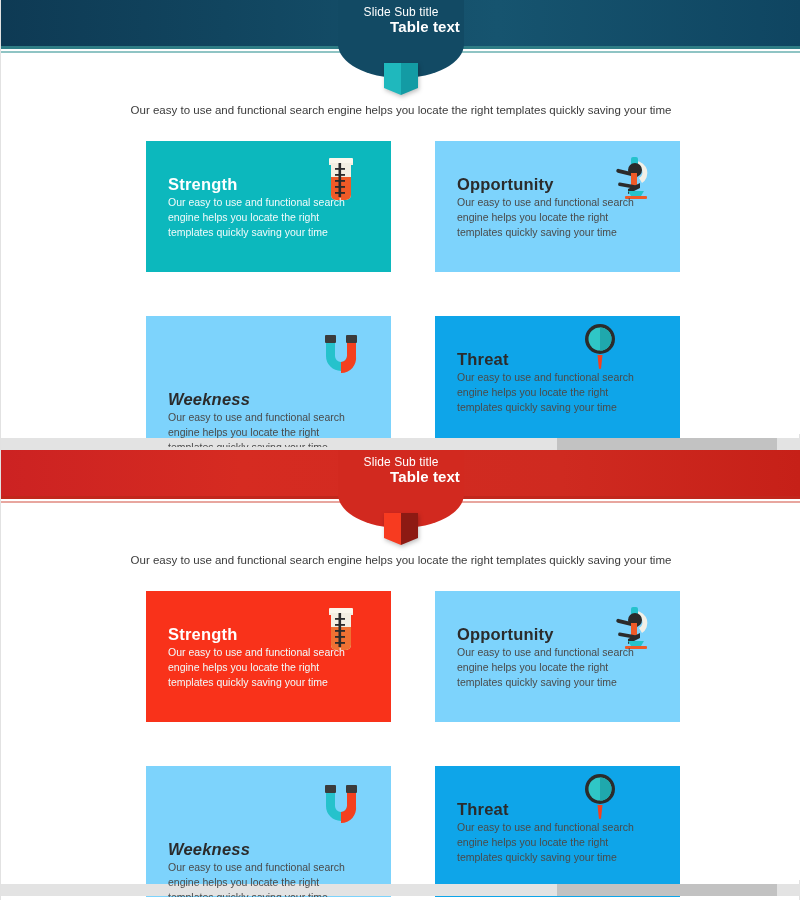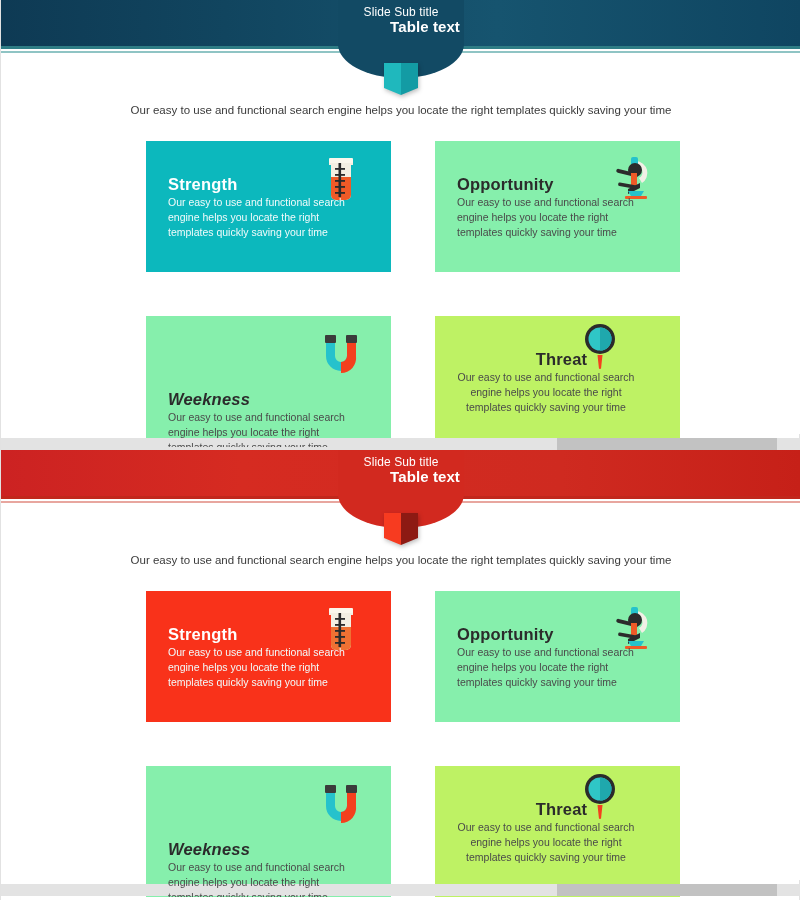--- a/index.html
+++ b/index.html
@@ -87,22 +87,22 @@
     display: grid; grid-template-columns: 245px 245px;
     grid-column-gap: 18px; grid-row-gap: 17px; gap: 44px;
   }
   .card {
     position: relative; height: 131px;
     padding: 34px 14px 0 22px;
     overflow: hidden;
   }
   .card.accent-teal { background: #0cb8bd; }
   .card.accent-red  { background: #f9321a; }
-  .card.neutral-dark  { background: #86efac; }
-  .card.neutral-light { background: #bef264; text-align: center; }
+  .card.neutral-dark  { background: #7dd3fc; }
+  .card.neutral-light { background: #0ea5e9; }
 
   .card-title {
     font-size: 16.5px; font-weight: 700; letter-spacing: .2px;
     margin-bottom: 1px; position: relative; z-index: 2;
   }
   .card-title.italicish { font-style: italic; margin-top: 40px; }
   .card-body {
     font-size: 10.5px; line-height: 1.42; position: relative; z-index: 2;
     max-width: 178px;
   }

